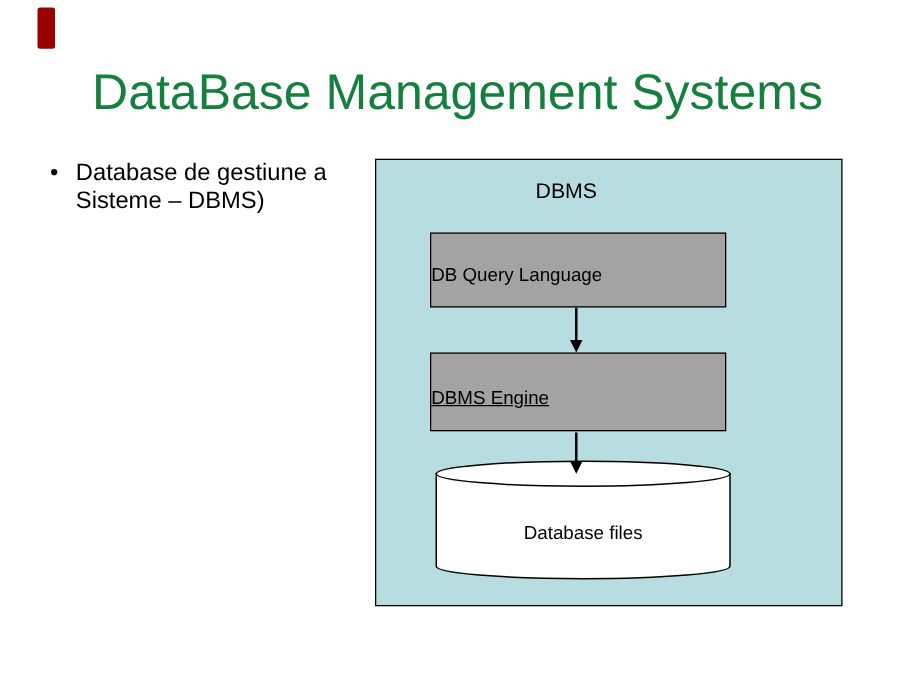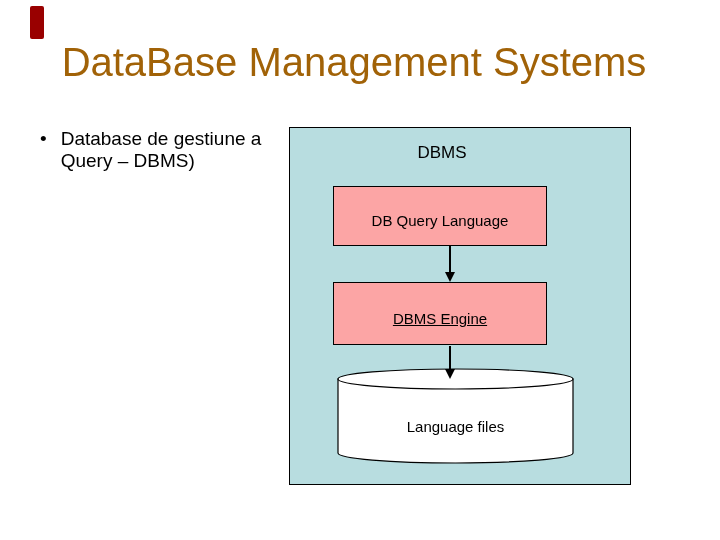--- a/index.html
+++ b/index.html
@@ -8,47 +8,47 @@
     font-family:"Liberation Sans", sans-serif;color:#000;overflow:hidden;
   }
   .slide{position:absolute;inset:0;background:#ffffff;}
 
   .accent{
     position:absolute;left:30px;top:6px;width:14px;height:33px;
     background:#990000;border-radius:2px;
   }
 
   .title{
-    position:absolute;left:0;top:40px;width:708px;margin:0;
+    position:absolute;left:0;top:40px;width:708px;margin:12px;
     font-size:40px;font-weight:400;text-align:center;
-    letter-spacing:0px;white-space:nowrap;color:#a16207;
+    letter-spacing:0px;white-space:nowrap;color:#15803d;
   }
 
   .bullet-block{
     position:absolute;left:40px;top:128px;display:flex;gap:14px;
     font-size:19px;line-height:22px;
   }
   .bullet-marker{font-size:19px;line-height:22px;}
   .bullet-lines span{display:block;white-space:nowrap;}
 
   .panel{
-    position:absolute;left:289px;top:127px;width:340px;height:356px;
-    background:#b8dde0;border:1.5px solid #000;box-sizing:content-box;
+    position:absolute;left:300px;top:127px;width:340px;height:356px;
+    background:#b8dde0;border:1.5px solid #000;box-sizing:content-box;padding-left:32px;
   }
   .panel svg{position:absolute;left:0;top:0;width:340px;height:356px;display:block;}
 
   .dbms-label{
     position:absolute;left:0;top:14px;width:304px;height:22px;
     text-align:center;font-size:17px;line-height:22px;
   }
 
   .dbox{
-    position:absolute;left:43px;width:214px;background:#fca5a5;
+    position:absolute;left:43px;width:237px;background:#a3a3a3;
     border:1px solid #000;box-sizing:border-box;
-    display:flex;align-items:center;justify-content:center;
+    display:flex;align-items:center;justify-content:flex-start;
     font-size:15px;padding-top:9px;
   }
   .box1{top:58px;height:60px;}
   .box2{top:154px;height:63px;text-decoration:underline;}
 
   .cyl-label{
     position:absolute;left:48px;top:288px;width:235px;height:22px;
     text-align:center;font-size:15px;line-height:22px;
   }
 </style>
@@ -58,21 +58,21 @@
 <div class="slide">
 
   <div class="accent"></div>
 
   <h1 class="title">DataBase Management Systems</h1>
 
   <div class="bullet-block">
     <span class="bullet-marker">•</span>
     <div class="bullet-lines">
       <span>Database de gestiune a</span>
-      <span>Query – DBMS)</span>
+      <span>Sisteme – DBMS)</span>
     </div>
   </div>
 
   <div class="panel">
 
     <svg viewBox="0 0 340 356" aria-hidden="true">
 
       <path d="M 48 251 L 48 325 A 117.5 10 0 0 0 283 325 L 283 251 Z" fill="#ffffff" stroke="#000000" stroke-width="1.2"></path>
 
       <ellipse cx="165.5" cy="251" rx="117.5" ry="10" fill="#ffffff" stroke="#000000" stroke-width="1.2"></ellipse>
@@ -91,17 +91,17 @@
     <div class="dbms-label">DBMS</div>
 
     <div class="dbox box1">
       <span>DB Query Language</span>
     </div>
 
     <div class="dbox box2">
       <span>DBMS Engine</span>
     </div>
 
-    <div class="cyl-label">Language files</div>
+    <div class="cyl-label">Database files</div>
 
   </div>
 
 </div>
 
 </body></html>

